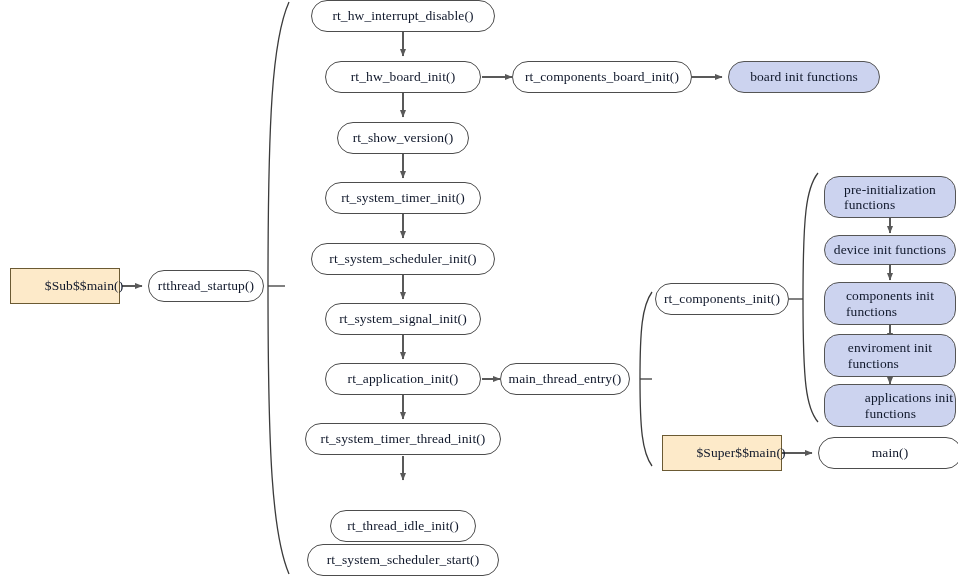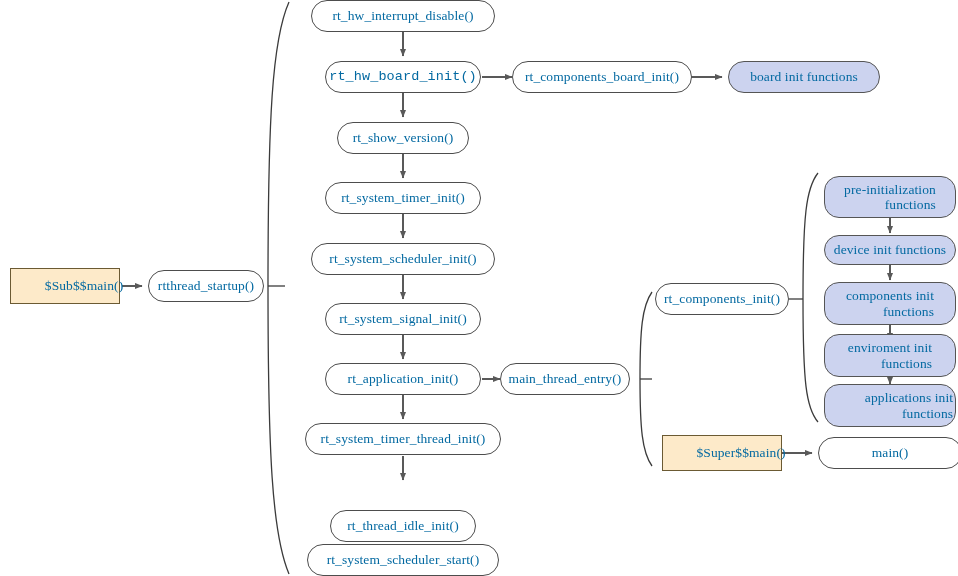--- a/index.html
+++ b/index.html
@@ -16,25 +16,25 @@
     height: 576px;
     background: #ffffff;
     overflow: hidden;
   }
   .node {
     position: absolute;
     box-sizing: border-box;
     display: flex;
     align-items: center;
     justify-content: center;
-    text-align: right;
+    text-align: left;
     border: 1px solid #4d4d4d;
     border-radius: 16px;
     background: #ffffff;
-    color: #0369a1;
+    color: #0f172a;
     font-size: 13.5px;
     line-height: 1.12;
     white-space: pre-line;
     letter-spacing: 0.1px;
   }
   .node.blue {
     background: #ccd3ef;
     border-color: #555555;
   }
   .node.yellow {
@@ -118,21 +118,21 @@
       <line x1="789" y1="299" x2="803" y2="299"></line>
     </g>
   </svg>
 
   <div class="node yellow" style="left:10px; top:268px; width:110px; height:36px;">$Sub$$main()</div>
 
   <div class="node" style="left:148px; top:270px; width:116px; height:32px;">rtthread_startup()</div>
 
   <div class="node" style="left:311px; top:0px; width:184px; height:32px;">rt_hw_interrupt_disable()</div>
 
-  <div class="node" style="left:325px; top:61px; width:156px; height:32px;font-family:Liberation Mono, monospace;">rt_hw_board_init()</div>
+  <div class="node" style="left:325px; top:61px; width:156px; height:32px;">rt_hw_board_init()</div>
 
   <div class="node" style="left:337px; top:122px; width:132px; height:32px;">rt_show_version()</div>
 
   <div class="node" style="left:325px; top:182px; width:156px; height:32px;">rt_system_timer_init()</div>
 
   <div class="node" style="left:311px; top:243px; width:184px; height:32px;">rt_system_scheduler_init()</div>
 
   <div class="node" style="left:325px; top:303px; width:156px; height:32px;">rt_system_signal_init()</div>
 
   <div class="node" style="left:325px; top:363px; width:156px; height:32px;">rt_application_init()</div>

